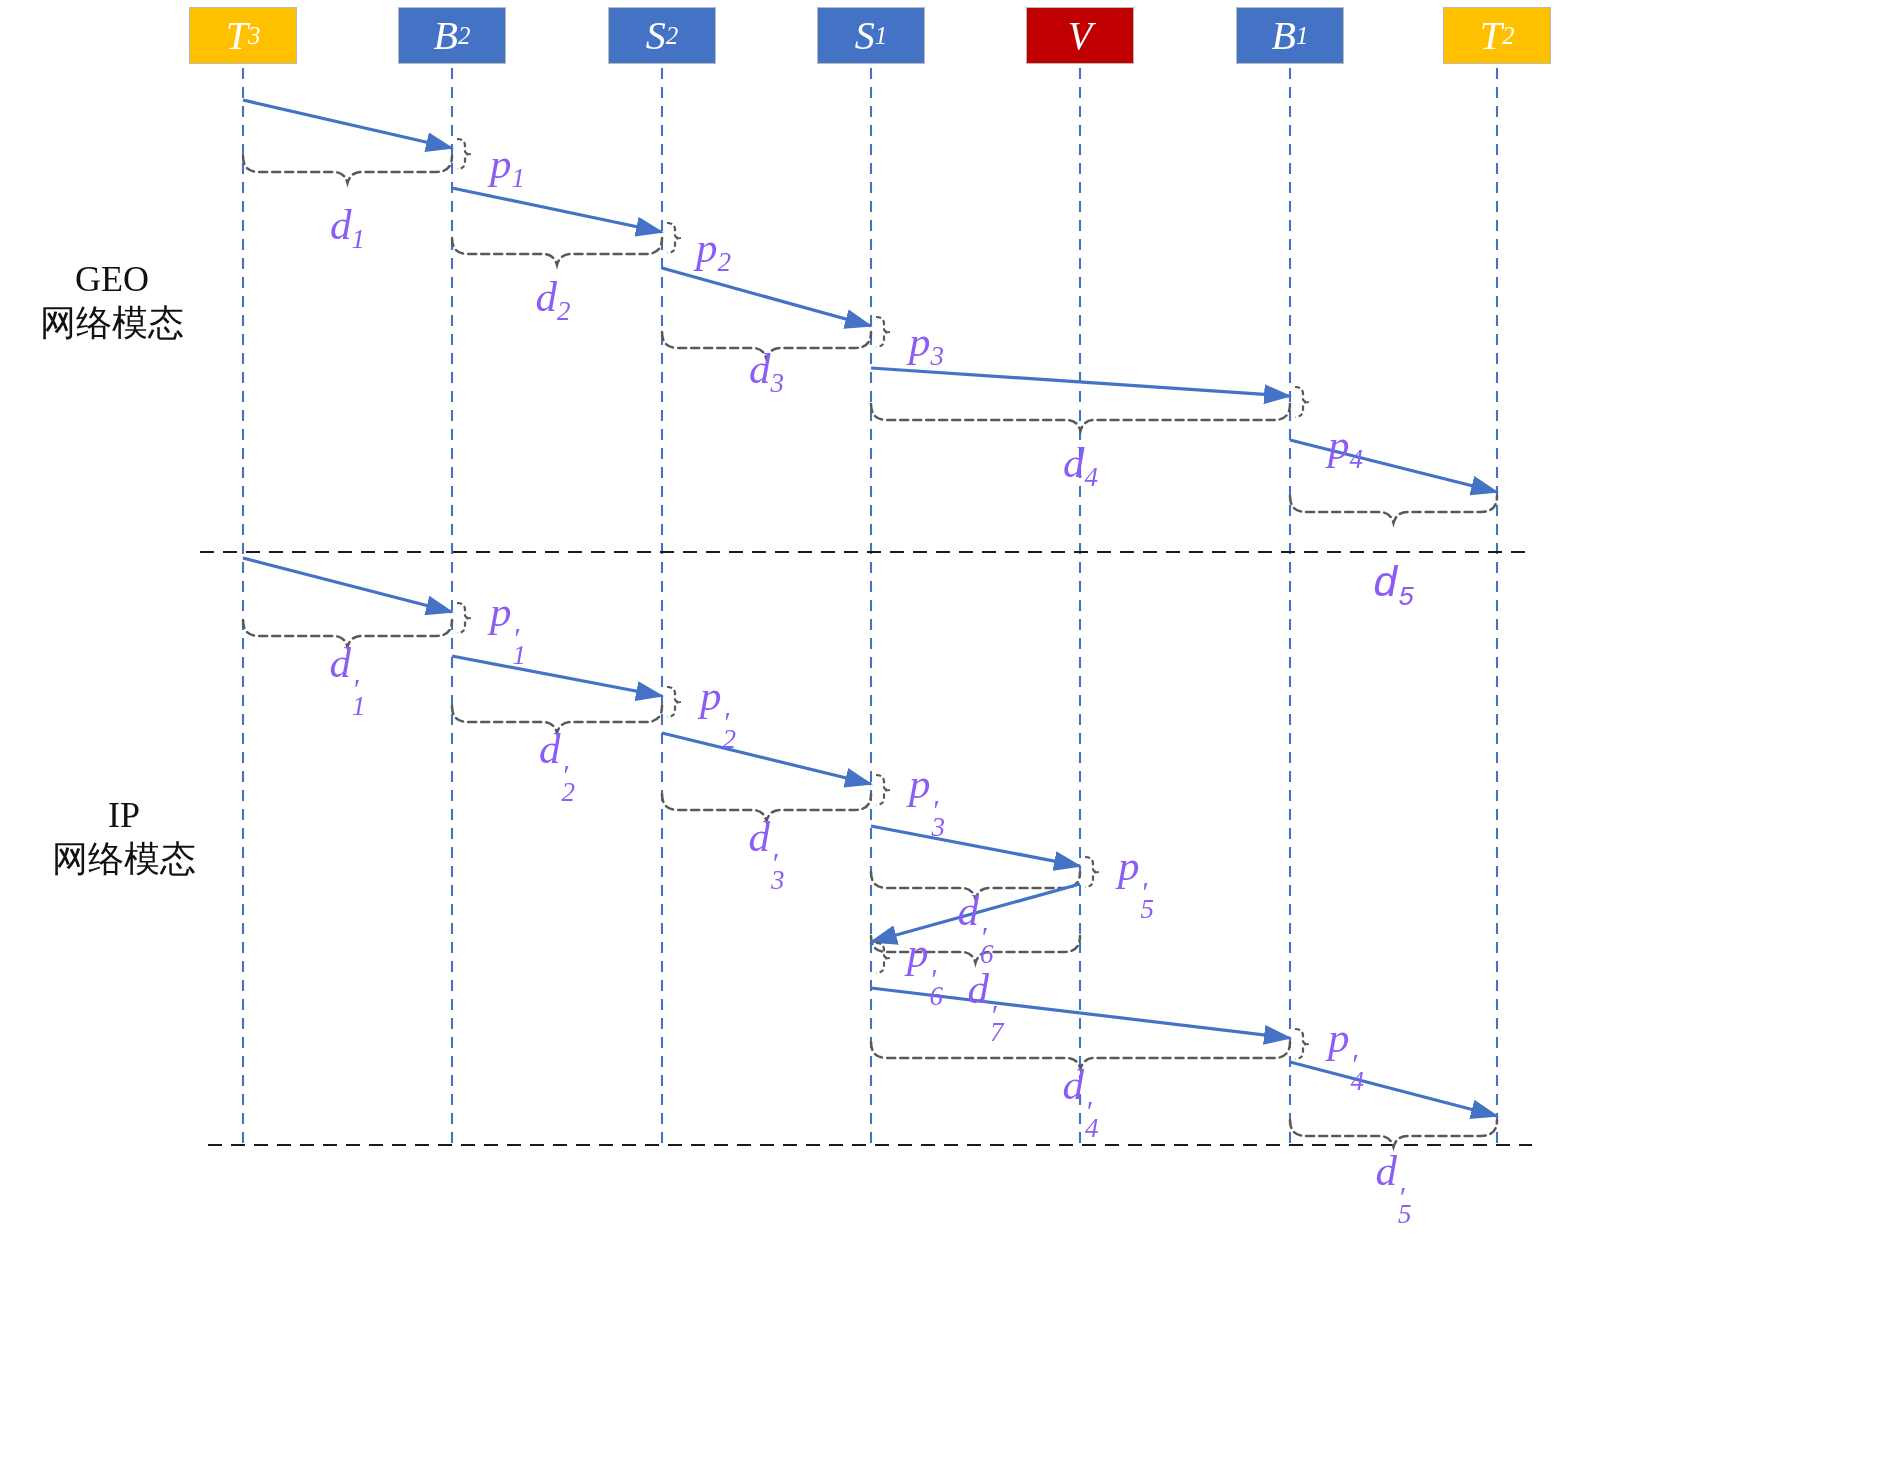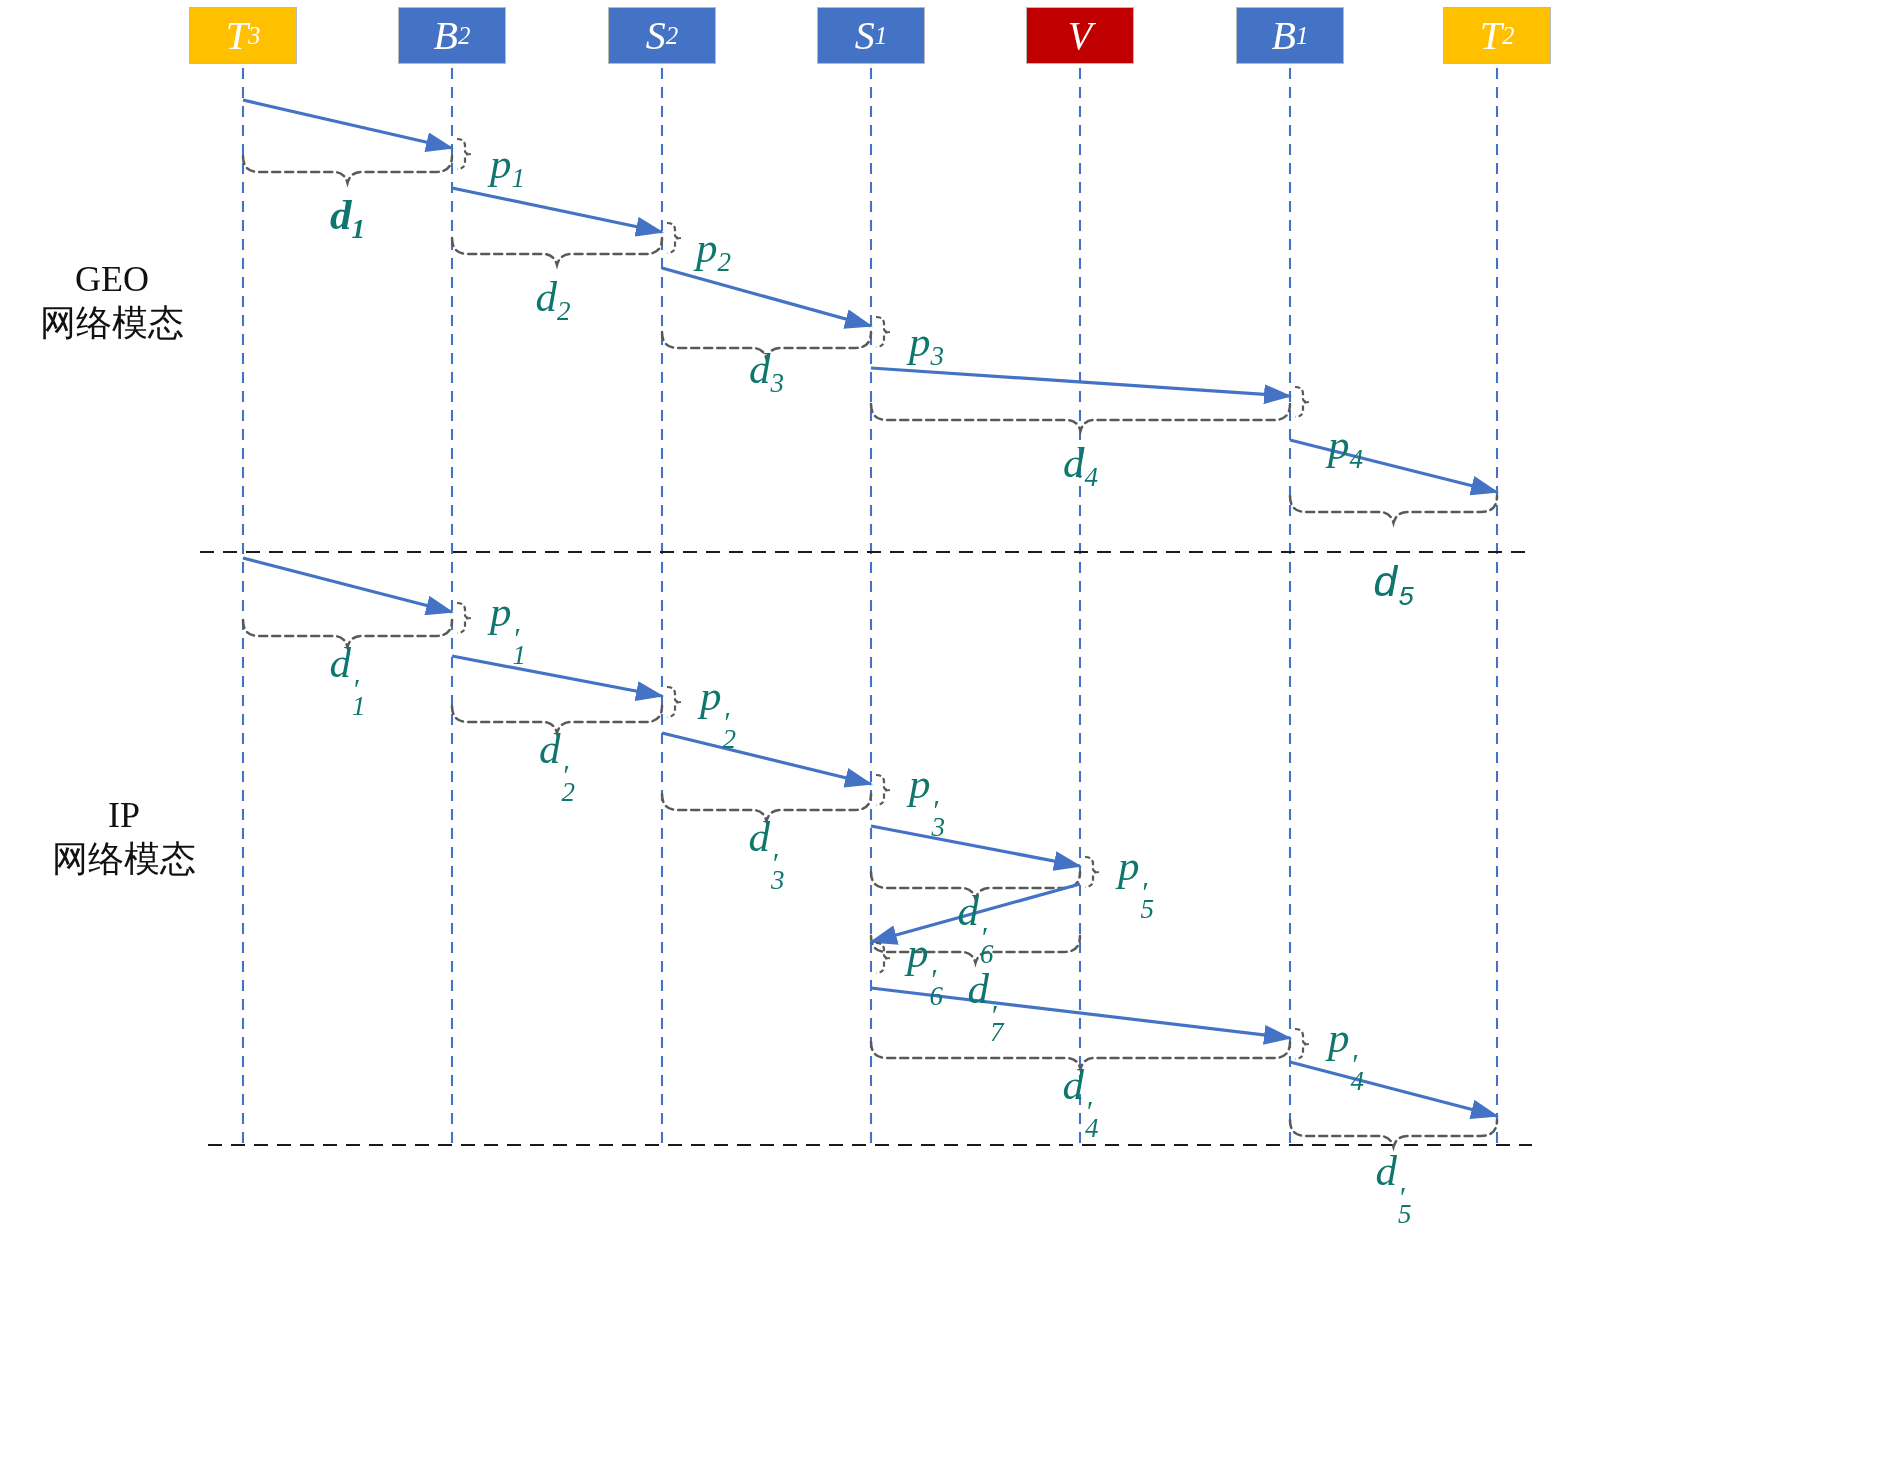--- a/index.html
+++ b/index.html
@@ -35,21 +35,21 @@
     font-size: 36px;
     color: #111111;
     line-height: 1.22;
     white-space: nowrap;
   }
 
   .math {
     position: absolute;
     font-style: italic;
     font-size: 43px;
-    color: #0f766e;
+    color: #8b5cf6;
     white-space: nowrap;
     line-height: 1;
   }
   .math sub.sb { font-size: 27px; line-height: 0; }
   .math .stack {
     display: inline-flex;
     flex-direction: column;
     align-items: flex-start;
     vertical-align: -0.5em;
     line-height: 0.62;
@@ -149,21 +149,21 @@
       <div class="node-box" style="left: 1290px; top: 7px; width: 108px; height: 57px; background: rgb(68, 114, 196); color: rgb(255, 255, 255);">
         <span>B</span>
         <sub>1</sub>
       </div>
       <div class="node-box" style="left: 1497px; top: 7px; width: 108px; height: 57px; background: rgb(255, 192, 0); color: rgb(255, 255, 255);">
         <span>T</span>
         <sub>2</sub>
       </div>
     </div>
   <div id="labels-layer">
-      <div class="math dlabel" style="left: 347.5px; top: 214px; font-weight: bold;"><span>d</span><sub class="sb">1</sub></div>
+      <div class="math dlabel" style="left: 347.5px; top: 224px;"><span>d</span><sub class="sb">1</sub></div>
       <div class="math dlabel" style="left: 553px; top: 296px;"><span>d</span><sub class="sb">2</sub></div>
       <div class="math dlabel" style="left: 766.5px; top: 368px;"><span>d</span><sub class="sb">3</sub></div>
       <div class="math dlabel" style="left: 1080.5px; top: 462px;"><span>d</span><sub class="sb">4</sub></div>
       <div class="math dlabel" style="left: 1393.5px; top: 584px; font-family: Liberation Mono, monospace;"><span>d</span><sub class="sb">5</sub></div>
       <div class="math dlabel" style="left: 347.5px; top: 678px;"><span>d</span><span class="stack">
           <span class="pr">′</span>
           <span class="sb">1</span>
         </span></div>
       <div class="math dlabel" style="left: 557px; top: 764px;"><span>d</span><span class="stack">
           <span class="pr">′</span>

